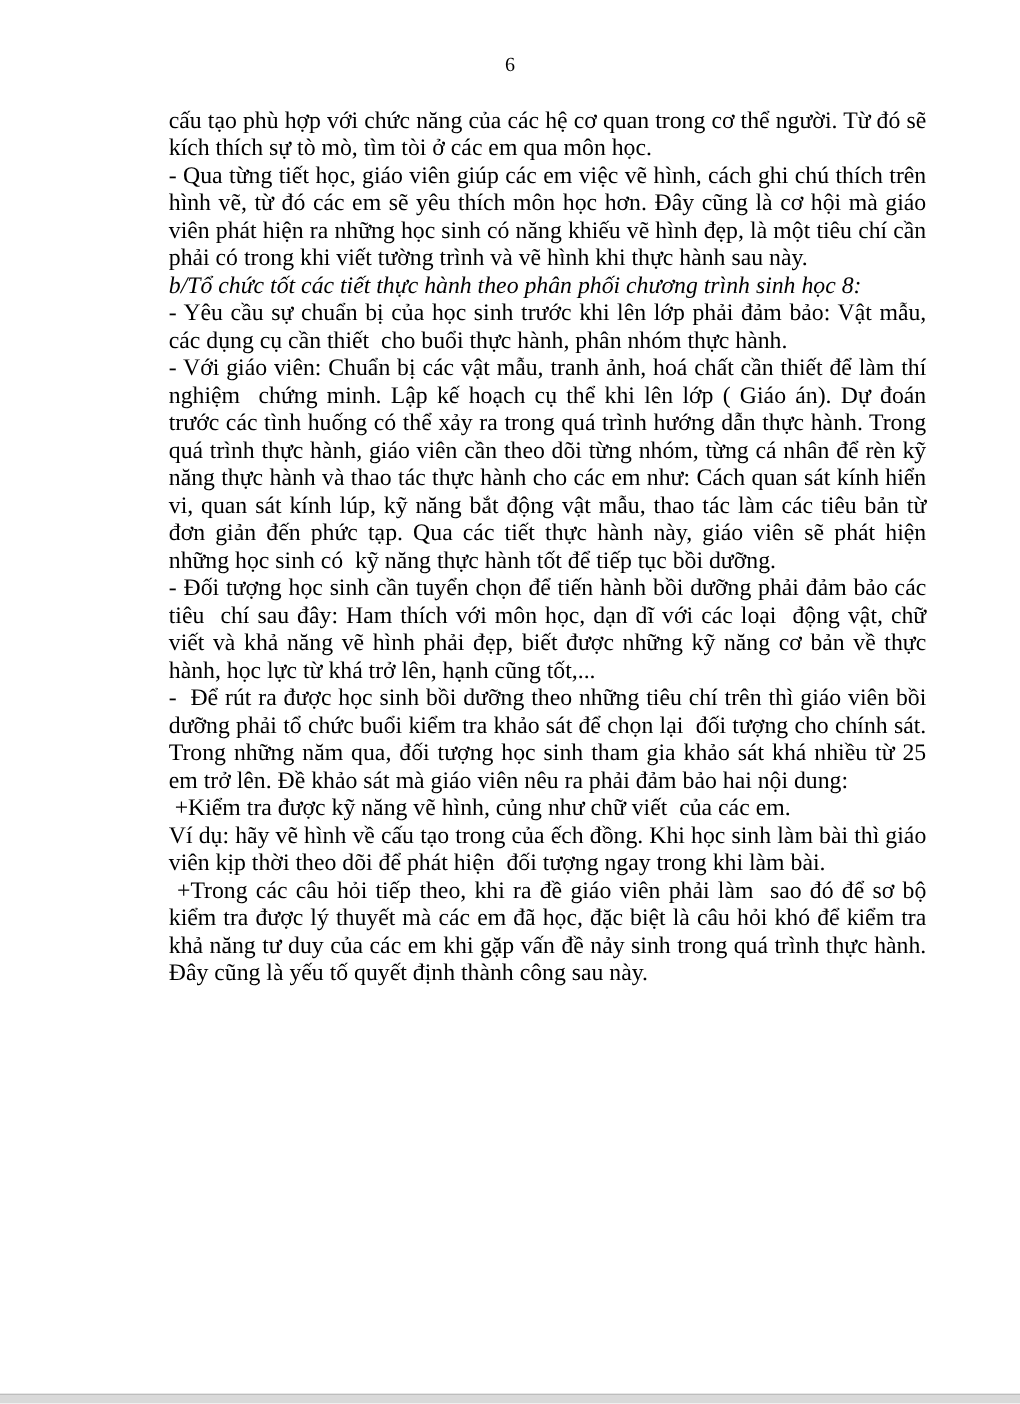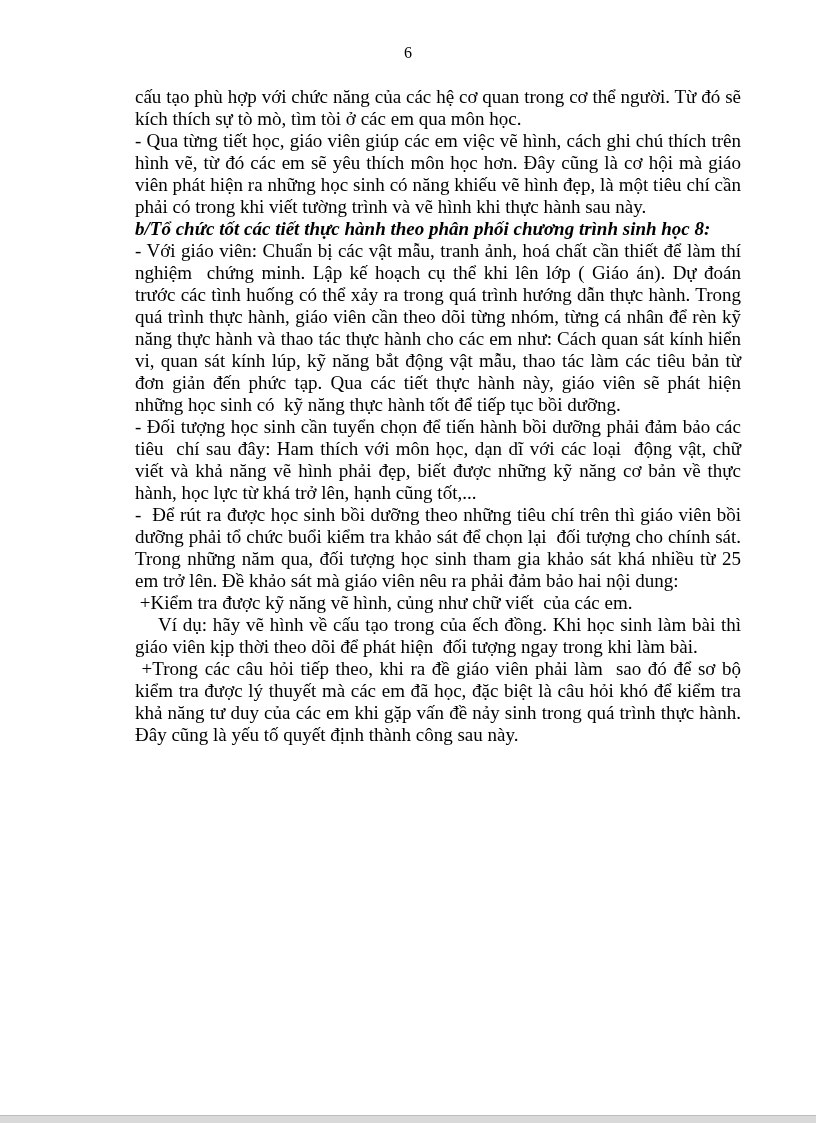--- a/index.html
+++ b/index.html
@@ -33,45 +33,45 @@
     font-size: 19px;
     line-height: 22px;
     text-align: justify;
   }
   .content p {
     margin: 0;
     padding: 0;
     white-space: pre-wrap;
   }
   .content p.heading {
-    font-weight: bold;
+    font-weight: normal;
     font-style: italic;
   }
   .content .underline {
-    margin-left: 23px;
   }
   .page-bottom-edge {
     position: absolute;
     left: 0;
     bottom: 0;
     width: 100%;
     height: 7px;
     background: #d9d9d9;
     border-top: 1px solid #bdbdbd;
   }
 </style>
 </head>
 <body>
 
 <div class="page">
   <div class="page-number">6</div>
   <div class="content">
       <p class="normal"><span>cấu tạo phù hợp với chức năng của các hệ cơ quan trong cơ thể người. Từ đó sẽ kích thích sự tò mò, tìm tòi ở các em qua môn học.</span></p>
       <p class="normal"><span>- Qua từng tiết học, giáo viên giúp các em việc vẽ hình, cách ghi chú thích trên hình vẽ, từ đó các em sẽ yêu thích môn học hơn. Đây cũng là cơ hội mà giáo viên phát hiện ra những học sinh có năng khiếu vẽ hình đẹp, là một tiêu chí cần phải có trong khi viết tường trình và vẽ hình khi thực hành sau này.</span></p>
       <p class="heading"><span>b/Tổ chức tốt các tiết thực hành theo phân phối chương trình sinh học 8:</span></p>
+      <p class="normal"><span>- Yêu cầu sự chuẩn bị của học sinh trước khi lên lớp phải đảm bảo: Vật mẫu, các dụng cụ cần thiết  cho buổi thực hành, phân nhóm thực hành.</span></p>
       <p class="normal"><span>- Với giáo viên: Chuẩn bị các vật mẫu, tranh ảnh, hoá chất cần thiết để làm thí nghiệm  chứng minh. Lập kế hoạch cụ thể khi lên lớp ( Giáo án). Dự đoán trước các tình huống có thể xảy ra trong quá trình hướng dẫn thực hành. Trong quá trình thực hành, giáo viên cần theo dõi từng nhóm, từng cá nhân để rèn kỹ năng thực hành và thao tác thực hành cho các em như: Cách quan sát kính hiển vi, quan sát kính lúp, kỹ năng bắt động vật mẫu, thao tác làm các tiêu bản từ đơn giản đến phức tạp. Qua các tiết thực hành này, giáo viên sẽ phát hiện những học sinh có  kỹ năng thực hành tốt để tiếp tục bồi dưỡng.</span></p>
       <p class="normal"><span>- Đối tượng học sinh cần tuyển chọn để tiến hành bồi dưỡng phải đảm bảo các tiêu  chí sau đây: Ham thích với môn học, dạn dĩ với các loại  động vật, chữ viết và khả năng vẽ hình phải đẹp, biết được những kỹ năng cơ bản về thực hành, học lực từ khá trở lên, hạnh cũng tốt,...</span></p>
       <p class="normal"><span>-  Để rút ra được học sinh bồi dưỡng theo những tiêu chí trên thì giáo viên bồi dưỡng phải tổ chức buổi kiểm tra khảo sát để chọn lại  đối tượng cho chính sát. Trong những năm qua, đối tượng học sinh tham gia khảo sát khá nhiều từ 25 em trở lên. Đề khảo sát mà giáo viên nêu ra phải đảm bảo hai nội dung:</span></p>
       <p class="normal"><span> +Kiểm tra được kỹ năng vẽ hình, củng như chữ viết  của các em.</span></p>
       <p class="normal"><span class="underline">Ví dụ</span><span>: hãy vẽ hình về cấu tạo trong của ếch đồng. Khi học sinh làm bài thì giáo viên kịp thời theo dõi để phát hiện  đối tượng ngay trong khi làm bài.</span></p>
       <p class="normal"><span> +Trong các câu hỏi tiếp theo, khi ra đề giáo viên phải làm  sao đó để sơ bộ kiểm tra được lý thuyết mà các em đã học, đặc biệt là câu hỏi khó để kiểm tra khả năng tư duy của các em khi gặp vấn đề nảy sinh trong quá trình thực hành. Đây cũng là yếu tố quyết định thành công sau này.</span></p>
     </div>
   <div class="page-bottom-edge"></div>
 </div>
 

